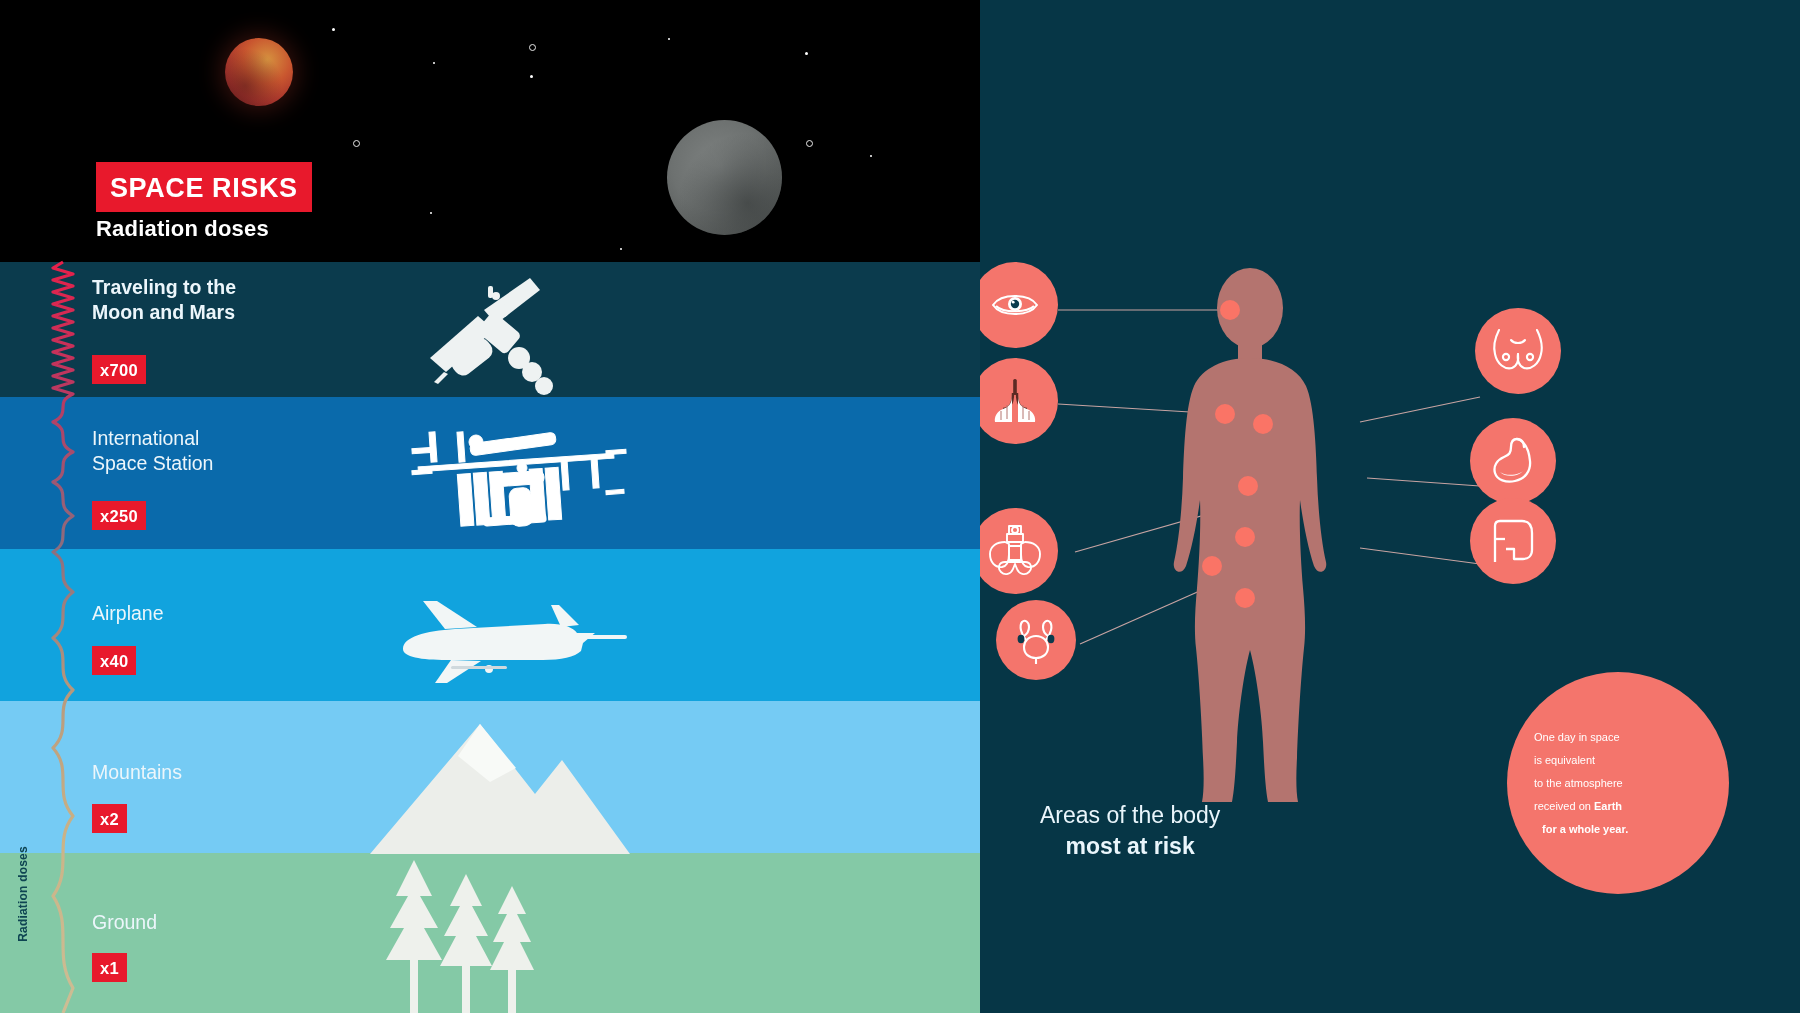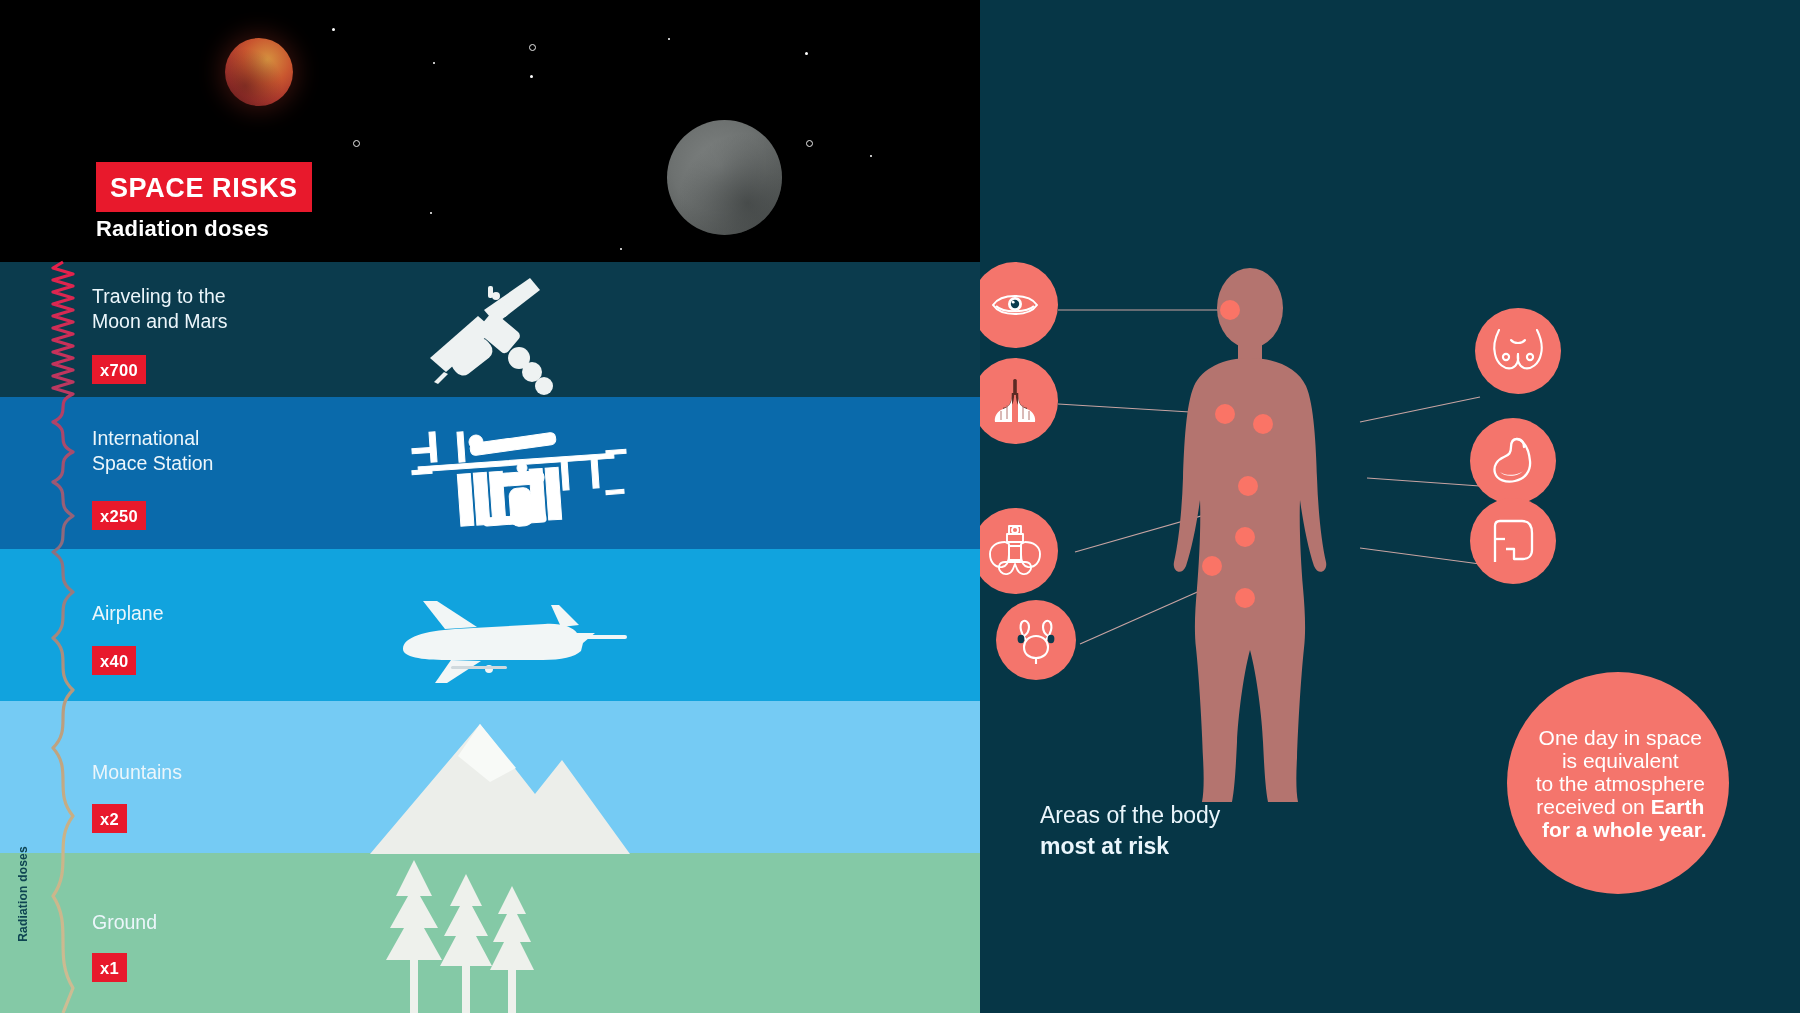--- a/index.html
+++ b/index.html
@@ -99,30 +99,30 @@
   }
 
   .organ {
     position:absolute; border-radius:50%; background:#f4756c;
     display:flex; align-items:center; justify-content:center;
   }
   .hotspot { position:absolute; border-radius:50%; background:#fa7466; }
 
   .areas-caption {
     position:absolute; left:1040px; top:800px; color:#eaf6fc;
-    font-size:23px; line-height:31px;
+    font-size:23px; line-height:31px;text-align:center;
   }
 
   .fact-circle {
     position:absolute; left:1507px; top:672px; width:222px; height:222px;
     border-radius:50%; background:#f4756c;
     display:flex; align-items:center; justify-content:flex-start;
     padding-left:27px;
   }
-  .fact-text { color:#fff; font-size:21px; line-height:23px;text-align:center; }
+  .fact-text { color:#fff; font-size:11px; line-height:23px; }
   .fact-text b { font-weight:bold; }
 
   svg { display:block; overflow:visible; }
 </style>
 </head>
 <body>
 
 <div id="root">
 
   <div class="space-header">
@@ -172,21 +172,21 @@
     <div class="esa-caption">EUROPEAN SPACE AGENCY</div>
   </div>
 
   <div class="bands">
     <div class="band b-space"></div>
     <div class="band b-iss"></div>
     <div class="band b-air"></div>
     <div class="band b-mtn"></div>
     <div class="band b-ground"></div>
 
-    <div class="band-label" style="top:22px;">Traveling to the
+    <div class="band-label" style="top:13px;font-weight:bold;">Traveling to the
 Moon and Mars</div>
     <div class="dose-chip" style="top:93px;">x700</div>
 
     <div class="band-label" style="top:164px;">International
 Space Station</div>
     <div class="dose-chip" style="top:239px;">x250</div>
 
     <div class="band-label" style="top:339px;">Airplane</div>
     <div class="dose-chip" style="top:384px;">x40</div>
 

